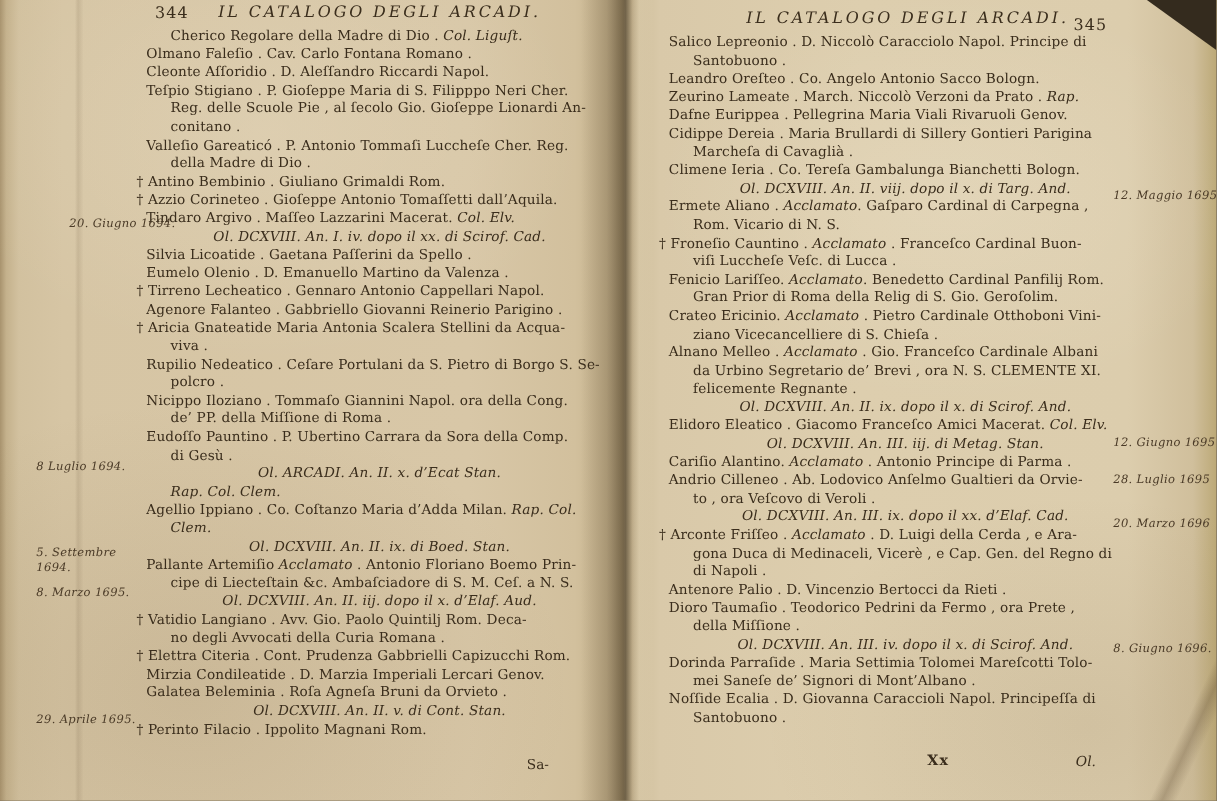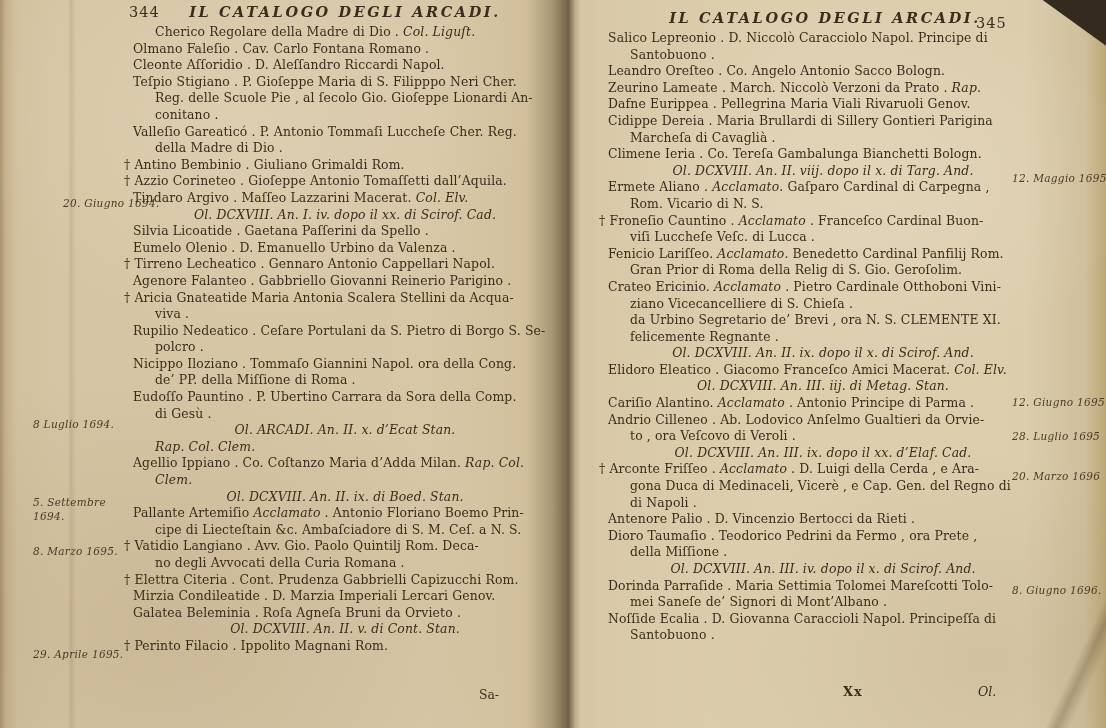--- a/index.html
+++ b/index.html
@@ -49,24 +49,24 @@
     position:absolute;right:0;top:0;width:72px;height:52px;
     background:#342b1e;
     clip-path:polygon(100% 0, 12% 0, 100% 88%);
   }
   .crease-br{
     position:absolute;left:1022px;top:596px;width:130px;height:132px;pointer-events:none;
     background:linear-gradient(115deg, transparent 44%, rgba(80,60,35,0.28) 50%, transparent 57%);
   }
   .hdr-num{position:absolute;font-size:14.5px;letter-spacing:1px;}
   .hdr-title{
-    position:absolute;text-align:center;font-style:italic;font-weight:bold;
+    position:absolute;text-align:center;font-style:italic;font-weight:normal;
     font-size:14.5px;letter-spacing:2.6px;white-space:nowrap;
   }
-  #hdr-left-num{left:129px;top:4px;}
+  #hdr-left-num{left:141px;top:4px;}
   #hdr-left-title{left:133px;width:424px;top:3px;}
   #hdr-right-title{left:625px;width:400px;top:9px;}
   #hdr-right-num{left:976px;top:15px;}
 
   .col{position:absolute;font-size:12.4px;line-height:16.6px;letter-spacing:.15px;}
   #left-col{left:133px;top:24px;width:424px;}
   #right-col{left:608px;top:30px;width:430px;}
   .ln{white-space:nowrap;height:16.6px;}
   .cont{padding-left:22px;}
   .cent{text-align:center;font-style:italic;padding-left:0;}
@@ -110,38 +110,39 @@
       <div class="ln ent"><span>Teſpio Stigiano . P. Gioſeppe Maria di S. Filipppo Neri Cher.</span></div>
       <div class="ln cont"><span>Reg. delle Scuole Pie , al ſecolo Gio. Gioſeppe Lionardi An-</span></div>
       <div class="ln cont"><span>conitano .</span></div>
       <div class="ln ent"><span>Valleſio Gareaticó . P. Antonio Tommaſi Luccheſe Cher. Reg.</span></div>
       <div class="ln cont"><span>della Madre di Dio .</span></div>
       <div class="ln ent dag"><span>† Antino Bembinio . Giuliano Grimaldi Rom.</span></div>
       <div class="ln ent dag"><span>† Azzio Corineteo . Gioſeppe Antonio Tomaſſetti dall’Aquila.</span></div>
       <div class="ln ent"><span>Tindaro Argivo . Maſſeo Lazzarini Macerat. </span><span class="it">Col. Elv.</span></div>
       <div class="ln cent"><span class="it">Ol. DCXVIII. An. I. iv. dopo il xx. di Scirof. Cad.</span></div>
       <div class="ln ent"><span>Silvia Licoatide . Gaetana Paſſerini da Spello .</span></div>
-      <div class="ln ent"><span>Eumelo Olenio . D. Emanuello Urbino da Valenza .</span></div>
+      <div class="ln ent"><span>Eumelo Olenio . D. Emanuello Martino da Valenza .</span></div>
       <div class="ln ent dag"><span>† Tirreno Lecheatico . Gennaro Antonio Cappellari Napol.</span></div>
       <div class="ln ent"><span>Agenore Falanteo . Gabbriello Giovanni Reinerio Parigino .</span></div>
       <div class="ln ent dag"><span>† Aricia Gnateatide Maria Antonia Scalera Stellini da Acqua-</span></div>
       <div class="ln cont"><span>viva .</span></div>
       <div class="ln ent"><span>Rupilio Nedeatico . Ceſare Portulani da S. Pietro di Borgo S. Se-</span></div>
       <div class="ln cont"><span>polcro .</span></div>
       <div class="ln ent"><span>Nicippo Iloziano . Tommaſo Giannini Napol. ora della Cong.</span></div>
       <div class="ln cont"><span>de’ PP. della Miſſione di Roma .</span></div>
       <div class="ln ent"><span>Eudoſſo Pauntino . P. Ubertino Carrara da Sora della Comp.</span></div>
       <div class="ln cont"><span>di Gesù .</span></div>
       <div class="ln cent"><span class="it">Ol. ARCADI. An. II. x. d’Ecat Stan.</span></div>
       <div class="ln cont"><span class="it">Rap. Col. Clem.</span></div>
       <div class="ln ent"><span>Agellio Ippiano . Co. Coſtanzo Maria d’Adda Milan. </span><span class="it">Rap. Col.</span></div>
       <div class="ln cont"><span class="it">Clem.</span></div>
       <div class="ln cent"><span class="it">Ol. DCXVIII. An. II. ix. di Boed. Stan.</span></div>
       <div class="ln ent"><span>Pallante Artemiſio </span><span class="it">Acclamato</span><span> . Antonio Floriano Boemo Prin-</span></div>
       <div class="ln cont"><span>cipe di Liecteſtain &amp;c. Ambaſciadore di S. M. Ceſ. a N. S.</span></div>
+      <div class="ln cent"><span class="it">Ol. DCXVIII. An. II. iij. dopo il x. d’Elaf. Aud.</span></div>
       <div class="ln ent dag"><span>† Vatidio Langiano . Avv. Gio. Paolo Quintilj Rom. Deca-</span></div>
       <div class="ln cont"><span>no degli Avvocati della Curia Romana .</span></div>
       <div class="ln ent dag"><span>† Elettra Citeria . Cont. Prudenza Gabbrielli Capizucchi Rom.</span></div>
       <div class="ln ent"><span>Mirzia Condileatide . D. Marzia Imperiali Lercari Genov.</span></div>
       <div class="ln ent"><span>Galatea Beleminia . Roſa Agneſa Bruni da Orvieto .</span></div>
       <div class="ln cent"><span class="it">Ol. DCXVIII. An. II. v. di Cont. Stan.</span></div>
       <div class="ln ent dag"><span>† Perinto Filacio . Ippolito Magnani Rom.</span></div>
     </div>
   <div class="col" id="right-col">
       <div class="ln ent"><span>Salico Lepreonio . D. Niccolò Caracciolo Napol. Principe di</span></div>
@@ -154,20 +155,21 @@
       <div class="ln ent"><span>Climene Ieria . Co. Tereſa Gambalunga Bianchetti Bologn.</span></div>
       <div class="ln cent"><span class="it">Ol. DCXVIII. An. II. viij. dopo il x. di Targ. And.</span></div>
       <div class="ln ent"><span>Ermete Aliano . </span><span class="it">Acclamato</span><span>. Gaſparo Cardinal di Carpegna ,</span></div>
       <div class="ln cont"><span>Rom. Vicario di N. S.</span></div>
       <div class="ln ent dag"><span>† Froneſio Cauntino . </span><span class="it">Acclamato</span><span> . Franceſco Cardinal Buon-</span></div>
       <div class="ln cont"><span>viſi Luccheſe Veſc. di Lucca .</span></div>
       <div class="ln ent"><span>Fenicio Lariſſeo. </span><span class="it">Acclamato</span><span>. Benedetto Cardinal Panfilij Rom.</span></div>
       <div class="ln cont"><span>Gran Prior di Roma della Relig di S. Gio. Geroſolim.</span></div>
       <div class="ln ent"><span>Crateo Ericinio. </span><span class="it">Acclamato</span><span> . Pietro Cardinale Otthoboni Vini-</span></div>
       <div class="ln cont"><span>ziano Vicecancelliere di S. Chieſa .</span></div>
+      <div class="ln ent"><span>Alnano Melleo . </span><span class="it">Acclamato</span><span> . Gio. Franceſco Cardinale Albani</span></div>
       <div class="ln cont"><span>da Urbino Segretario de’ Brevi , ora N. S. CLEMENTE XI.</span></div>
       <div class="ln cont"><span>felicemente Regnante .</span></div>
       <div class="ln cent"><span class="it">Ol. DCXVIII. An. II. ix. dopo il x. di Scirof. And.</span></div>
       <div class="ln ent"><span>Elidoro Eleatico . Giacomo Franceſco Amici Macerat. </span><span class="it">Col. Elv.</span></div>
       <div class="ln cent"><span class="it">Ol. DCXVIII. An. III. iij. di Metag. Stan.</span></div>
       <div class="ln ent"><span>Cariſio Alantino. </span><span class="it">Acclamato</span><span> . Antonio Principe di Parma .</span></div>
       <div class="ln ent"><span>Andrio Cilleneo . Ab. Lodovico Anſelmo Gualtieri da Orvie-</span></div>
       <div class="ln cont"><span>to , ora Veſcovo di Veroli .</span></div>
       <div class="ln cent"><span class="it">Ol. DCXVIII. An. III. ix. dopo il xx. d’Elaf. Cad.</span></div>
       <div class="ln ent dag"><span>† Arconte Friſſeo . </span><span class="it">Acclamato</span><span> . D. Luigi della Cerda , e Ara-</span></div>
@@ -187,21 +189,21 @@
       <div class="mnote mnote-left" style="top: 197px; margin-left: 30px;">
         <div>20. Giugno 1694.</div>
       </div>
       <div class="mnote mnote-left" style="top: 418px;">
         <div>8 Luglio 1694.</div>
       </div>
       <div class="mnote mnote-left" style="top: 496px;">
         <div>5. Settembre</div>
         <div>1694.</div>
       </div>
-      <div class="mnote mnote-left" style="top: 545px;">
+      <div class="mnote mnote-left" style="top: 533px;">
         <div>8. Marzo 1695.</div>
       </div>
       <div class="mnote mnote-left" style="top: 648px;">
         <div>29. Aprile 1695.</div>
       </div>
     </div>
   <div id="right-notes">
       <div class="mnote mnote-right" style="top: 172px;">
         <div>12. Maggio 1695</div>
       </div>

